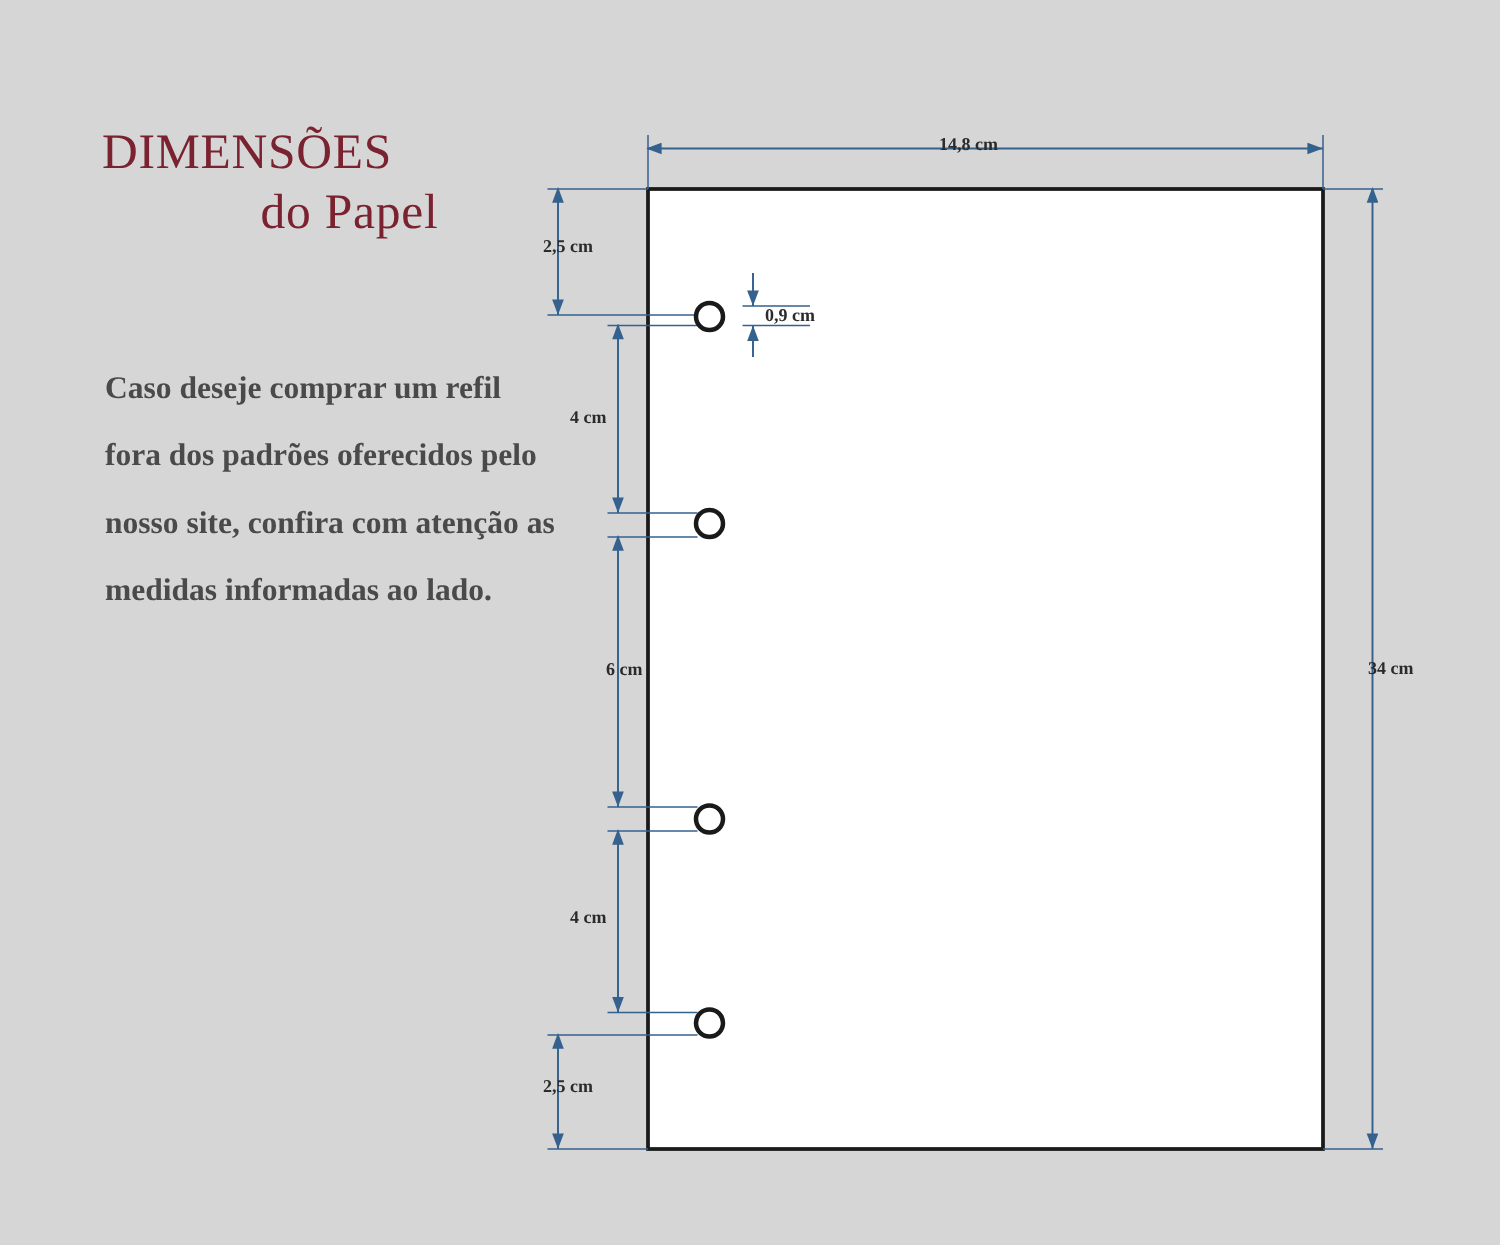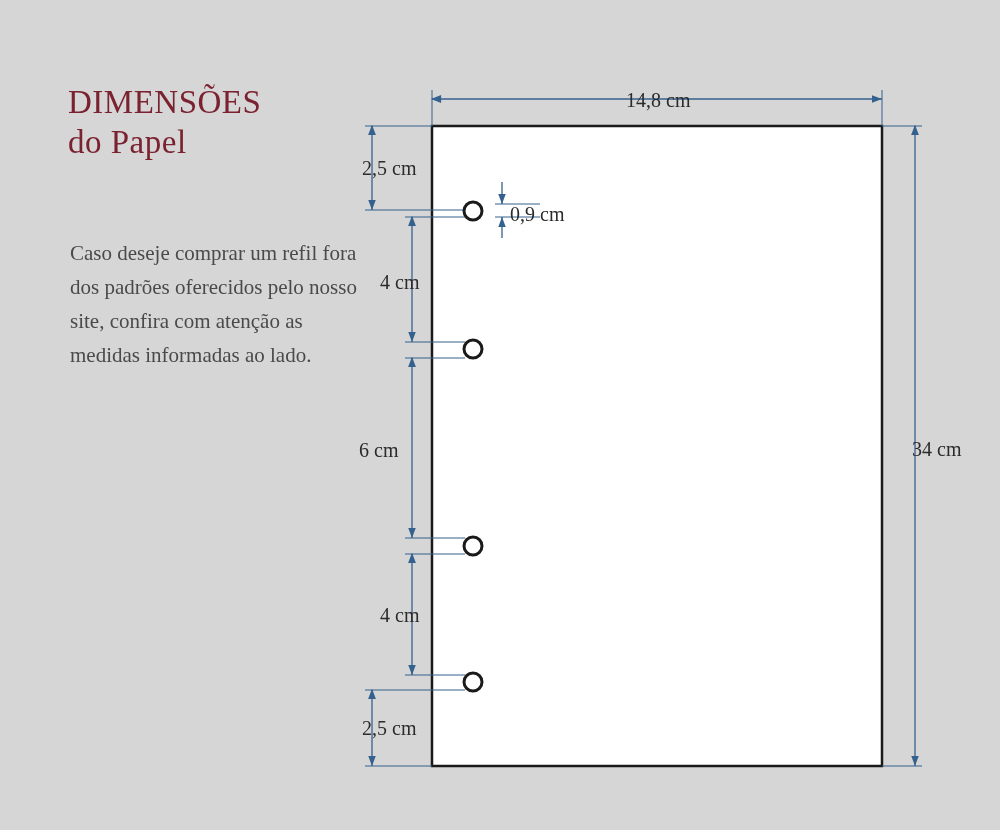--- a/index.html
+++ b/index.html
@@ -23,53 +23,55 @@
   .title {
     position: absolute;
     left: 68px;
     top: 82px;
     width: 330px;
     color: #7b2230;
     font-size: 33px;
     line-height: 40px;
     letter-spacing: 0.5px;
   }
-  .title .line2 { display: block; }
+  .title .line2 { display: block; text-align: center; }
   .body-text {
     position: absolute;
     left: 70px;
     top: 236px;
     width: 300px;
     color: #4a4a4a;
     font-size: 21px;
-    line-height: 34px;
+    line-height: 45px;
+    font-weight: bold;
   }
   .svg-layer {
     position: absolute;
     left: 0; top: 0;
   }
   .lbl {
     position: absolute;
     color: #2b2b2b;
-    font-size: 20px;
+    font-size: 12px;
     font-family: "Liberation Serif", serif;
     white-space: nowrap;
+    font-weight: bold;
   }
   .lbl-w {
     left: 626px;
     top: 89px;
   }
   .lbl-h {
     left: 912px;
     top: 438px;
   }
   .lbl-t1 { left: 362px; top: 157px; }
   .lbl-half { left: 510px; top: 203px; }
   .lbl-4a { left: 380px; top: 271px; }
-  .lbl-6 { left: 359px; top: 439px; }
+  .lbl-6 { left: 404px; top: 439px; }
   .lbl-4b { left: 380px; top: 604px; }
   .lbl-b1 { left: 362px; top: 717px; }
 </style>
 </head>
 <body>
 
 <div id="stage">
 
   <div class="title">
     <span>DIMENSÕES</span>

